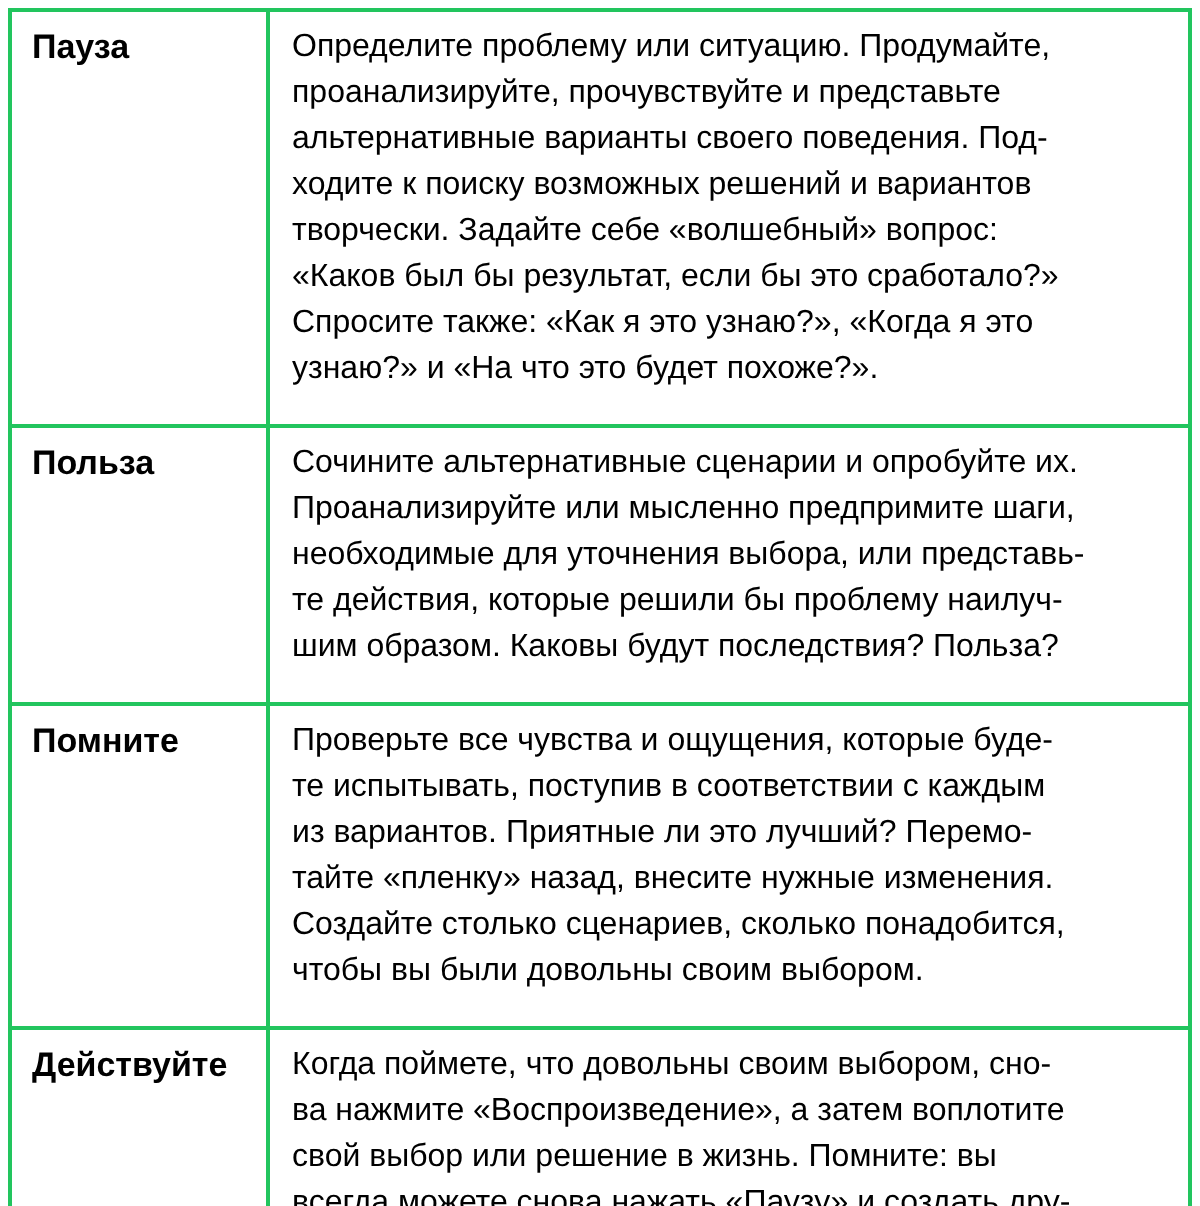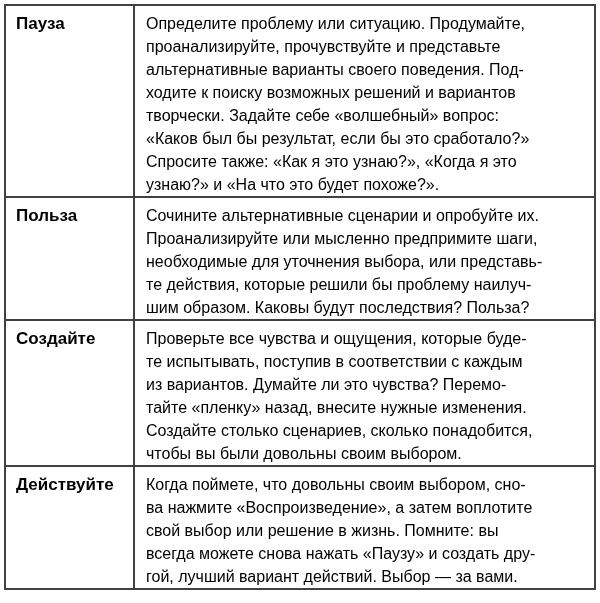--- a/index.html
+++ b/index.html
@@ -14,35 +14,35 @@
     padding: 4px;
     font-family: "Liberation Sans", sans-serif;
     color: #000000;
   }
   table.decision-table {
     border-collapse: collapse;
     width: 592px;
     table-layout: fixed;
   }
   table.decision-table td {
-    border: 2px solid #404040;
+    border: 2px solid #22c55e;
     vertical-align: top;
     box-sizing: border-box;
   }
   td.term {
     width: 129px;
     font-weight: bold;
     font-size: 17px;
     line-height: 23px;
     padding: 6px 6px 6px 10px;
   }
   td.desc {
     font-size: 16px;
     line-height: 23px;
-    padding: 6px 8px 0 11px;
+    padding: 6px 8px 16px 11px;
     white-space: pre-line;
     font-weight: 500;
   }
 </style>
 </head>
 <body>
 
 <table class="decision-table">
   <tbody>
     <tr>
@@ -58,24 +58,24 @@
     </tr>
     <tr>
       <td class="term">Польза</td>
       <td class="desc">Сочините альтернативные сценарии и опробуйте их.
 Проанализируйте или мысленно предпримите шаги,
 необходимые для уточнения выбора, или представь-
 те действия, которые решили бы проблему наилуч-
 шим образом. Каковы будут последствия? Польза?</td>
     </tr>
     <tr>
-      <td class="term">Создайте</td>
+      <td class="term">Помните</td>
       <td class="desc">Проверьте все чувства и ощущения, которые буде-
 те испытывать, поступив в соответствии с каждым
-из вариантов. Думайте ли это чувства? Перемо-
+из вариантов. Приятные ли это лучший? Перемо-
 тайте «пленку» назад, внесите нужные изменения.
 Создайте столько сценариев, сколько понадобится,
 чтобы вы были довольны своим выбором.</td>
     </tr>
     <tr>
       <td class="term">Действуйте</td>
       <td class="desc">Когда поймете, что довольны своим выбором, сно-
 ва нажмите «Воспроизведение», а затем воплотите
 свой выбор или решение в жизнь. Помните: вы
 всегда можете снова нажать «Паузу» и создать дру-

